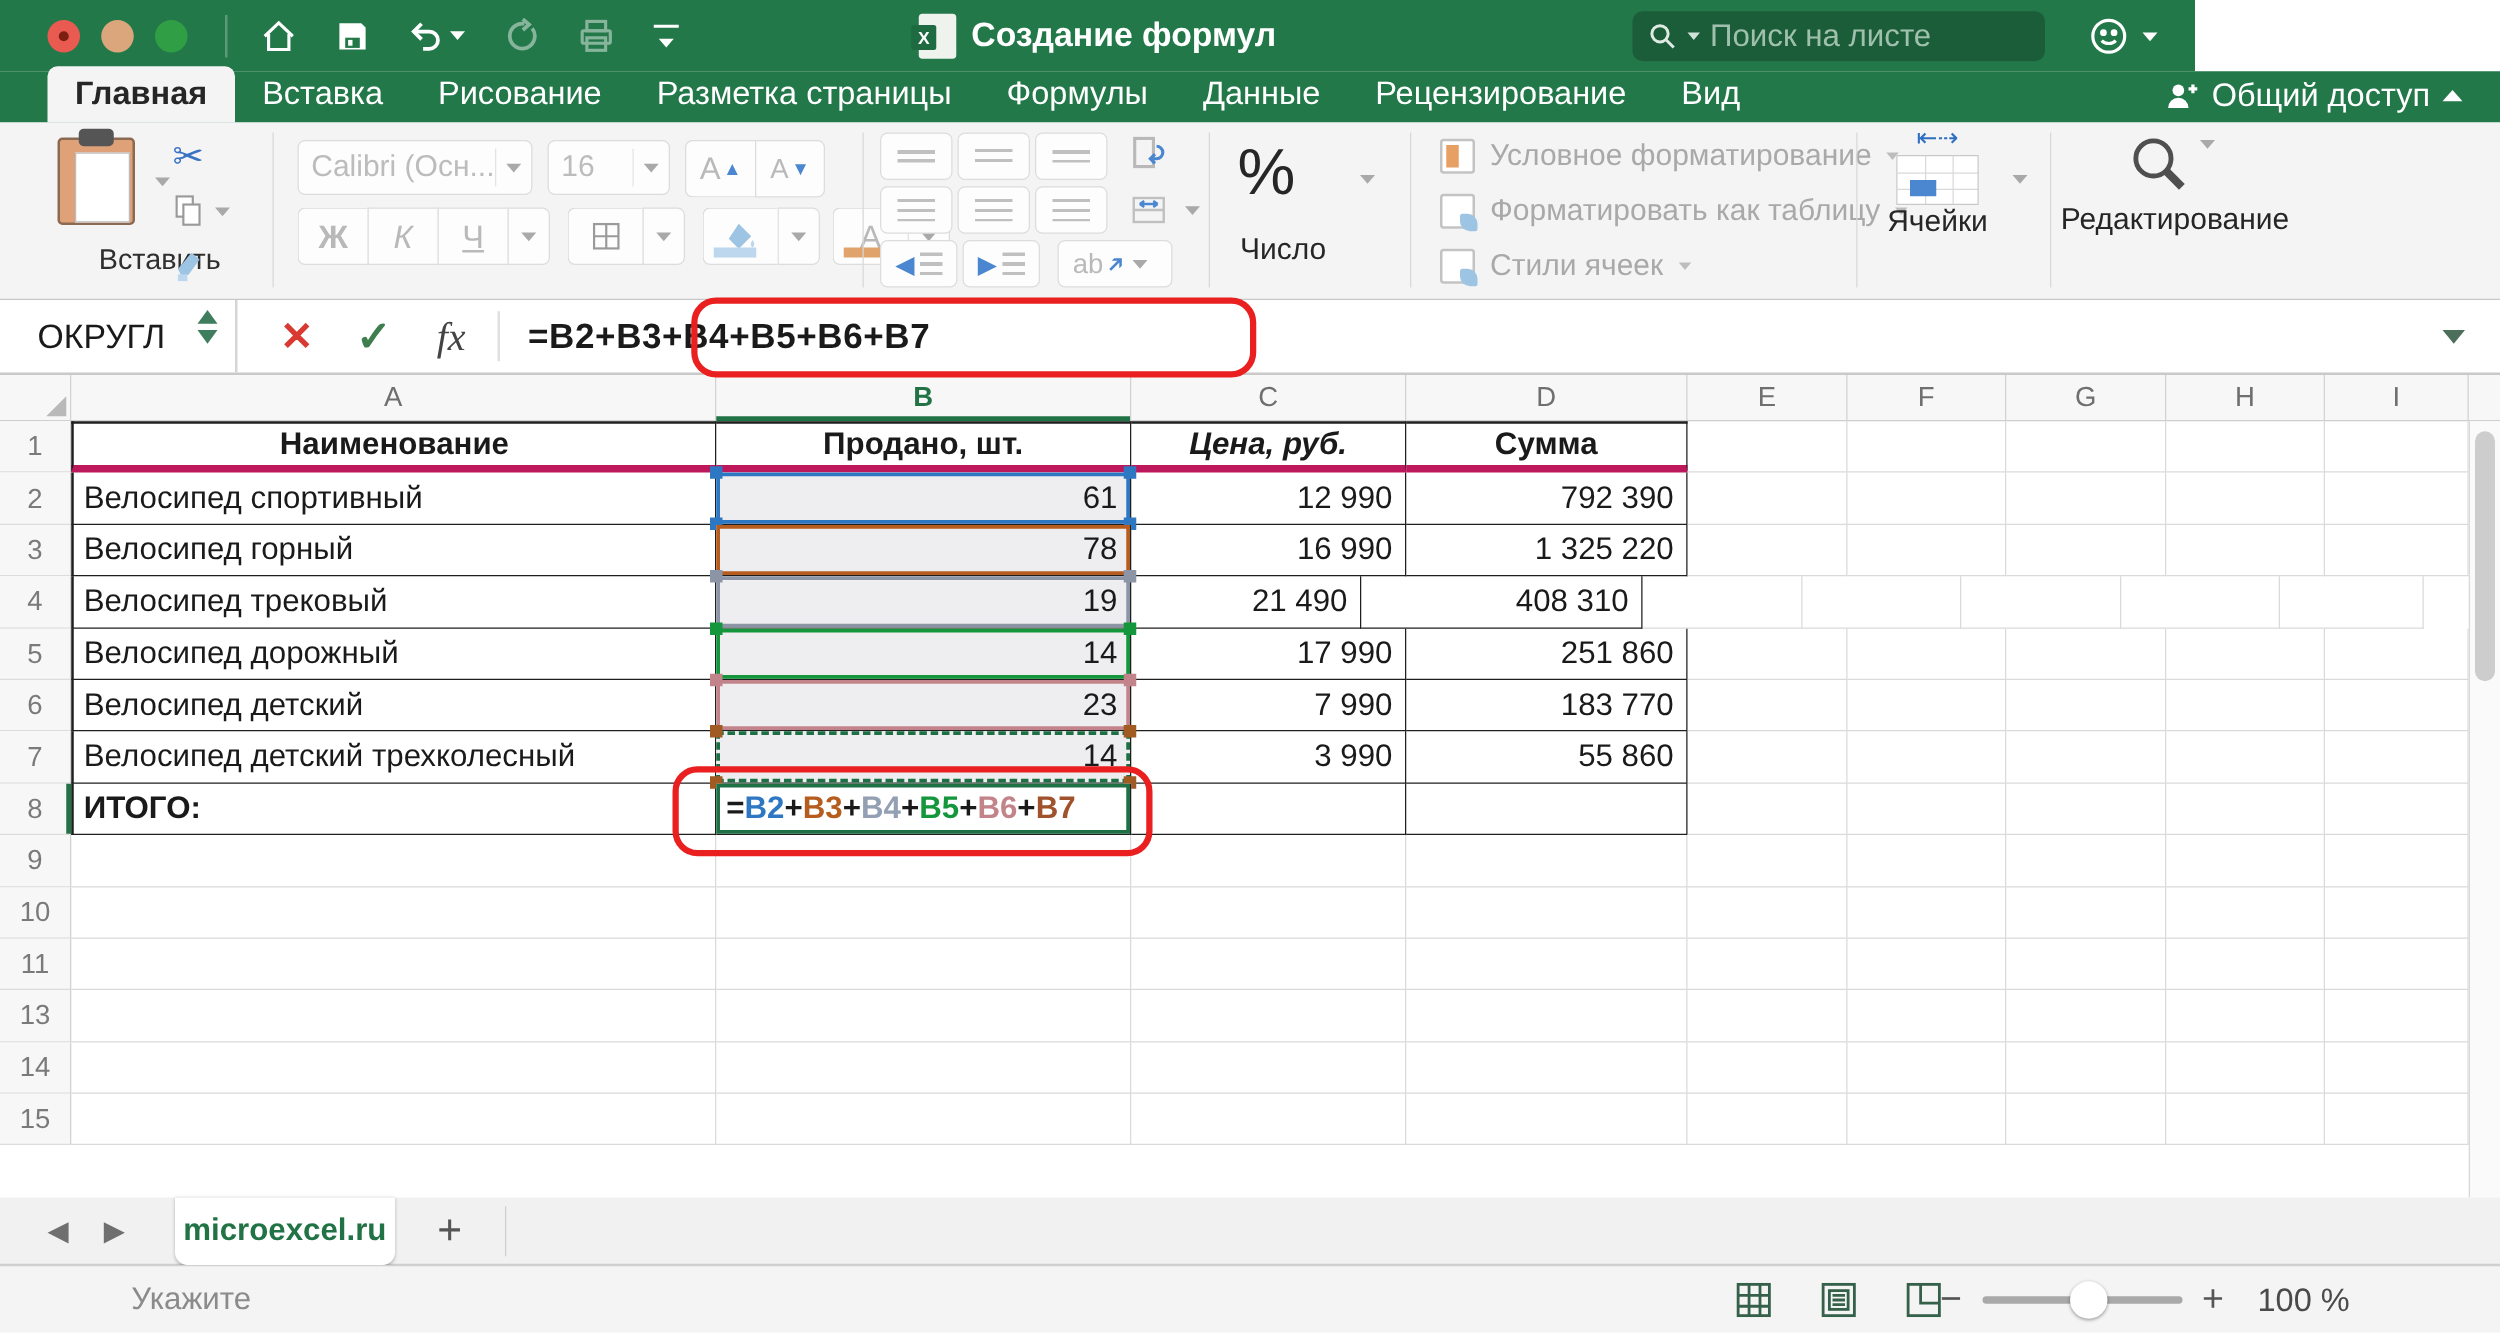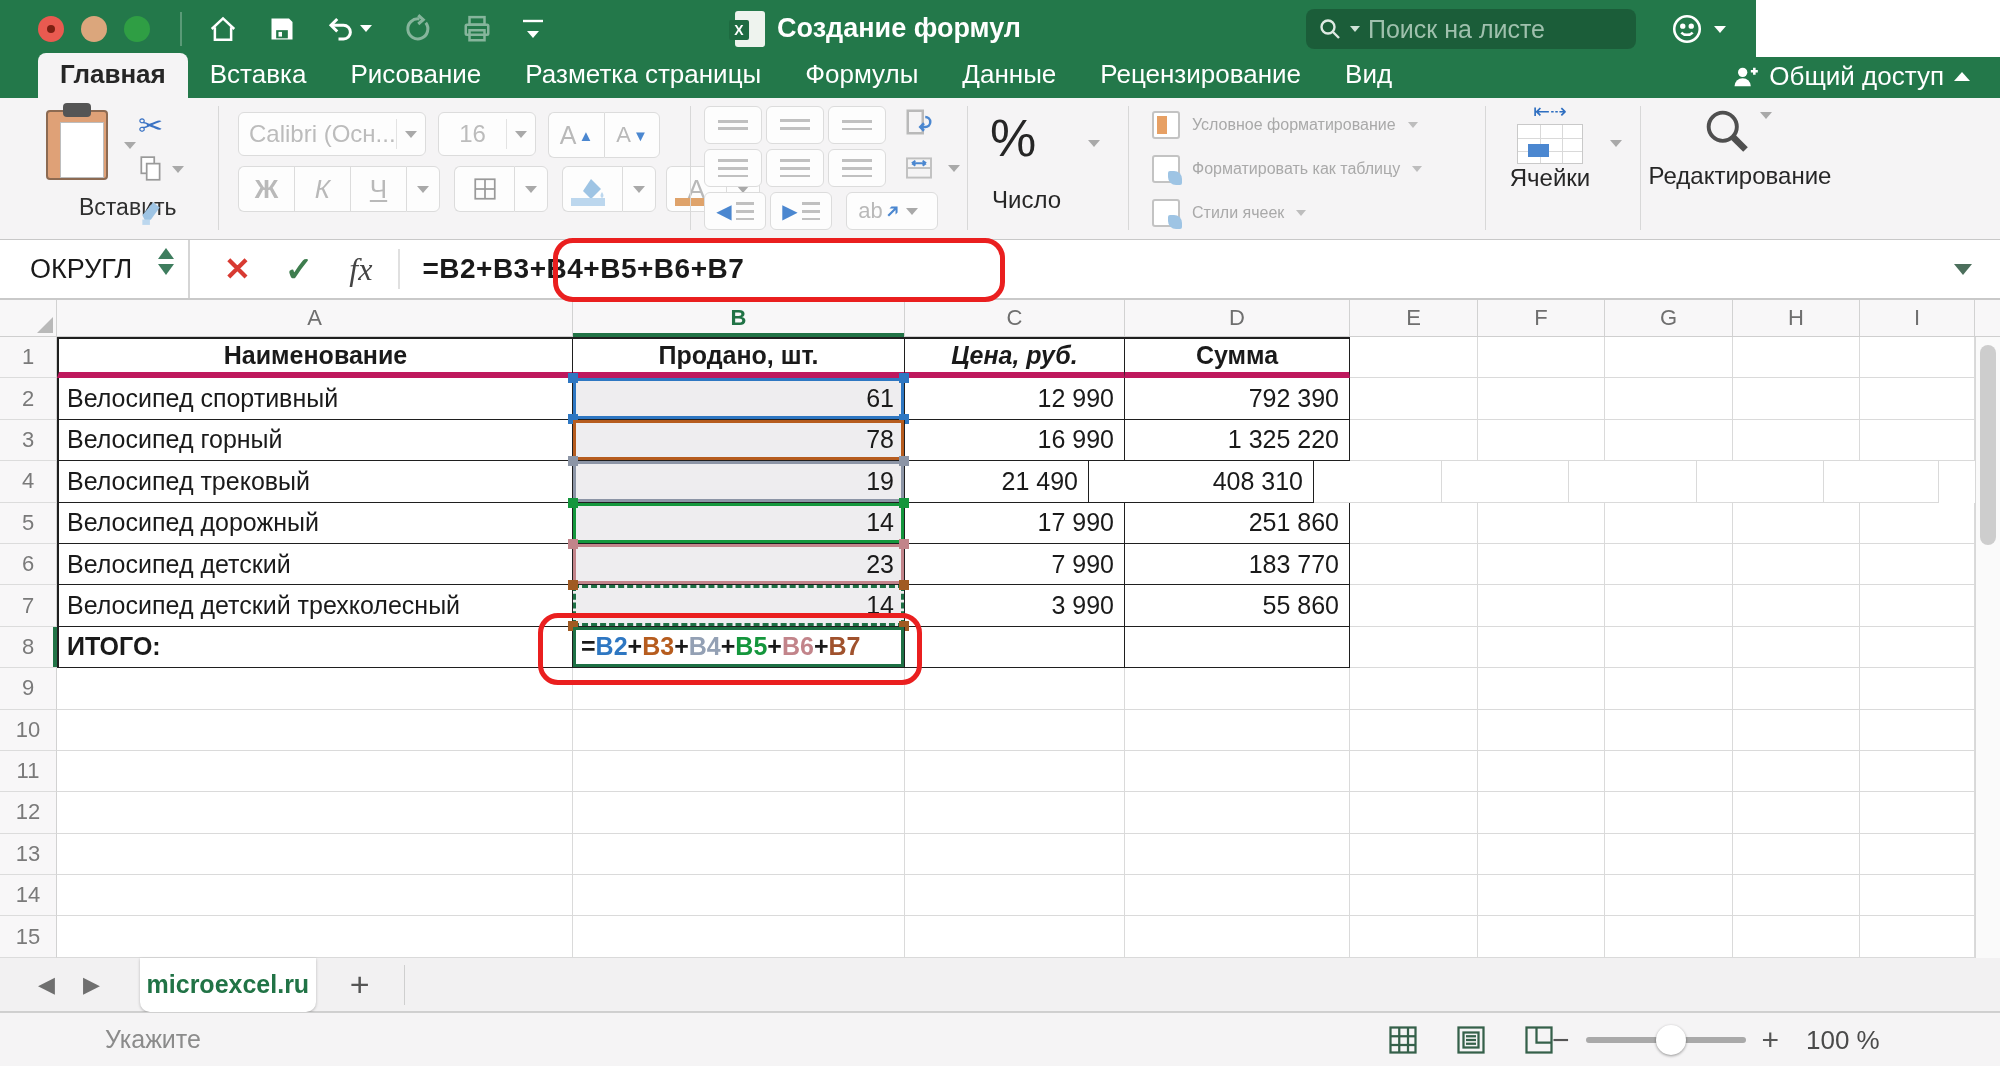--- a/index.html
+++ b/index.html
@@ -32,21 +32,21 @@
   .rtab.active { background:#f5f4f5; color:#262626; font-weight:bold; }
   .rtab:first-child { margin-left:38px; }
   .tab-share { position:absolute; right:30px; bottom:6px; color:#fff; font-size:26px; display:flex; align-items:center; gap:10px; }
   .chev-up { width:0;height:0;border-left:8px solid transparent;border-right:8px solid transparent;border-bottom:9px solid #fff; }
 
   
   .ribbon { position:absolute; left:0; top:98px; width:2000px; height:142px; background:#f5f4f5; border-bottom:1px solid #c8c8c8; font-size:23px; color:#3c3c3c; }
   .rdiv { position:absolute; top:8px; height:124px; width:1px; background:#d8d8d8; }
   .rbtn { background:#fdfdfd; border:1px solid #dcdcdc; border-radius:6px; display:inline-flex; align-items:center; justify-content:center; color:#b9b9b9; }
   .combo { background:#fdfdfd; border:1px solid #dcdcdc; border-radius:6px; display:flex; align-items:center; color:#bcbcbc; }
-  .combo .cval { flex:1; padding:0 10px; white-space:nowrap; overflow:hidden;text-align:center; }
+  .combo .cval { flex:1; padding:0 10px; white-space:nowrap; overflow:hidden; }
   .combo .csep { width:1px; height:70%; background:#e3e3e3; }
   .dd { width:0;height:0;border-left:6px solid transparent;border-right:6px solid transparent;border-top:7px solid #a9a9a9; margin:0 8px; flex:none; }
   .bars { width:30px; height:18px; background:repeating-linear-gradient(#c0c0c0 0 3px, transparent 3px 8px); }
   .glabel { position:absolute; font-size:23px; color:#2f2f2f;margin-left:47px; }
 
   
   .clip { position:absolute; left:46px; top:12px; width:62px; height:70px; }
   .clip .board { position:absolute; inset:0; background:#dfa177; border:2px solid #8c6a52; border-radius:4px; }
   .clip .knob { position:absolute; left:17px; top:-7px; width:28px; height:14px; background:#555; border-radius:4px; }
   .clip .page { position:absolute; left:14px; top:12px; width:44px; height:56px; background:#fff; border:1px solid #bdbdbd; }
@@ -72,21 +72,21 @@
   .ag .rbtn { width:58px; height:38px; }
   .blue { color:#4b87d0; }
 
   
   .ng-pct { position:absolute; left:990px; top:10px; font-size:52px; color:#262626; font-weight:400; }
   .ng-dd { position:absolute; left:1080px; top:42px; }
   .ng-label { position:absolute; left:992px; top:88px; font-size:24px; color:#262626; }
 
   
   .sg { position:absolute; left:1152px; top:10px; display:flex; flex-direction:column; gap:10px; }
-  .sg .srow { display:flex; align-items:center; gap:12px; height:34px; color:#a9a9a9; font-size:16px; }
+  .sg .srow { display:flex; align-items:center; gap:12px; height:34px; color:#a9a9a9; font-size:24px; }
   .sicon { width:28px; height:28px; border:2px solid #c3c3c3; border-radius:3px; position:relative; background:#fff; }
   .sicon.cf::after { content:""; position:absolute; left:3px; top:3px; width:10px; height:18px; background:#e7a064; }
   .sicon.brush::after { content:""; position:absolute; right:-4px; bottom:-4px; width:14px; height:14px; background:#9ec4e4; border-radius:2px 8px 2px 8px; }
   .sdd { width:0;height:0;border-left:5px solid transparent;border-right:5px solid transparent;border-top:6px solid #bdbdbd; }
 
   
   .cellsg { position:absolute; left:1502px; top:10px; width:96px; text-align:center; }
   .cells-icon { width:66px; height:56px; margin:0 auto; position:relative; }
   .cells-icon .tbl { position:absolute; left:0; bottom:0; width:66px; height:40px; background:
       linear-gradient(#d9d9d9 0 0) 0 13px/66px 1px no-repeat,
@@ -613,32 +613,20 @@
           <div class="cell" style="width: 332px;"></div>
           <div class="cell" style="width: 220px;"></div>
           <div class="cell" style="width: 225px;"></div>
           <div class="cell" style="width: 128px;"></div>
           <div class="cell" style="width: 127px;"></div>
           <div class="cell" style="width: 128px;"></div>
           <div class="cell" style="width: 127px;"></div>
           <div class="cell" style="width: 115px;"></div>
         </div>
         <div class="grow">
-          <div class="rh">12</div>
-          <div class="cell" style="width: 516px;"></div>
-          <div class="cell" style="width: 332px;"></div>
-          <div class="cell" style="width: 220px;"></div>
-          <div class="cell" style="width: 225px;"></div>
-          <div class="cell" style="width: 128px;"></div>
-          <div class="cell" style="width: 127px;"></div>
-          <div class="cell" style="width: 128px;"></div>
-          <div class="cell" style="width: 127px;"></div>
-          <div class="cell" style="width: 115px;"></div>
-        </div>
-        <div class="grow">
           <div class="rh">13</div>
           <div class="cell" style="width: 516px;"></div>
           <div class="cell" style="width: 332px;"></div>
           <div class="cell" style="width: 220px;"></div>
           <div class="cell" style="width: 225px;"></div>
           <div class="cell" style="width: 128px;"></div>
           <div class="cell" style="width: 127px;"></div>
           <div class="cell" style="width: 128px;"></div>
           <div class="cell" style="width: 127px;"></div>
           <div class="cell" style="width: 115px;"></div>

